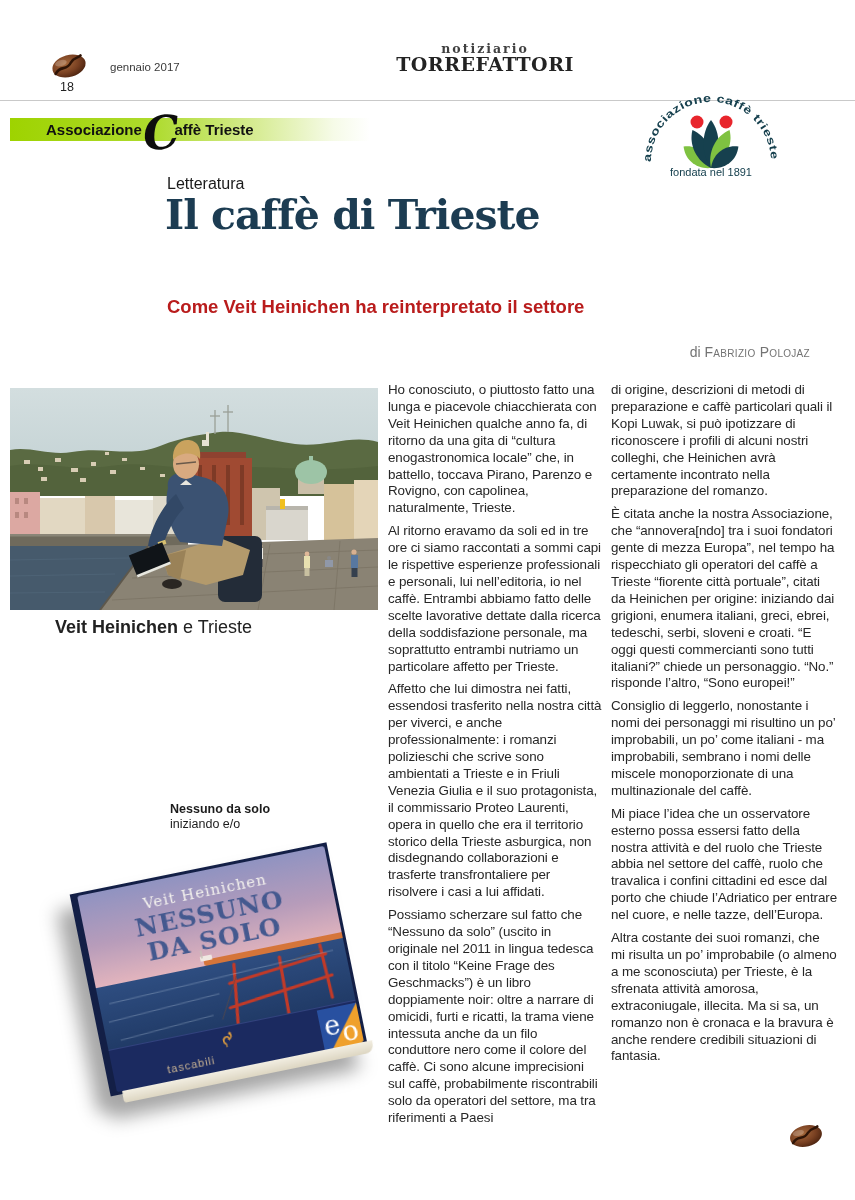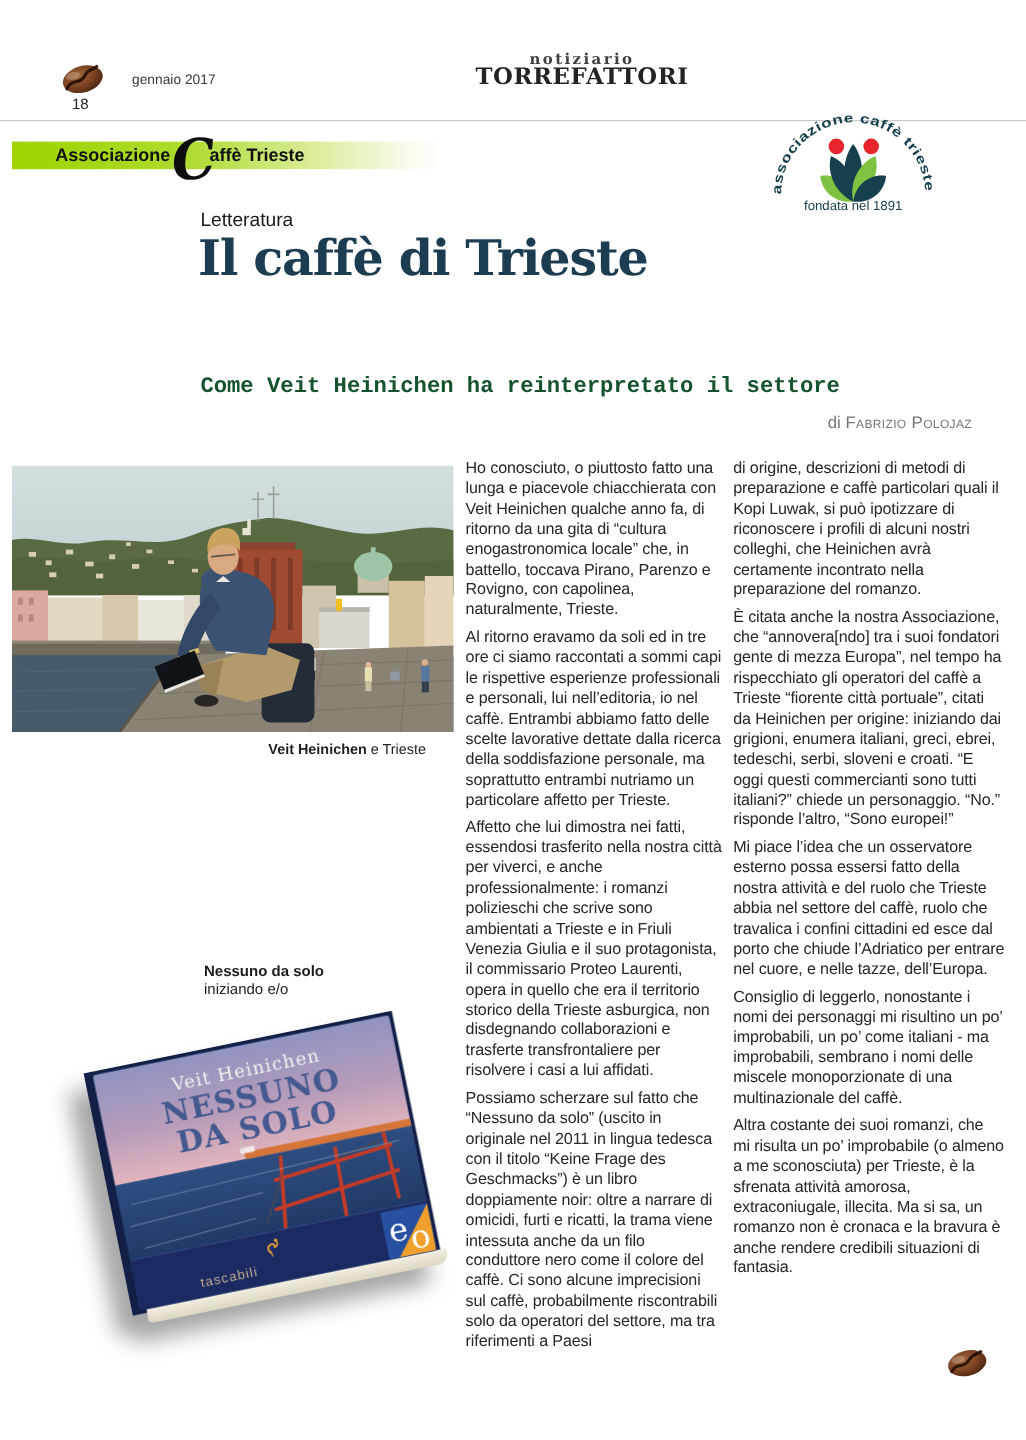--- a/index.html
+++ b/index.html
@@ -36,29 +36,29 @@
   .assoc-tagline{left:633px;top:166px;width:156px;text-align:center;font-size:11px;color:#16404e;}
 
   
   .kicker{left:167px;top:175px;font-size:16px;color:#1a1a1a;}
   .headline{
     left:165px;top:193px;width:680px;
     font-family:"DejaVu Serif",serif;font-weight:bold;
     font-size:41px;line-height:45px;letter-spacing:-1px;color:#1c3c52;
   }
   .standfirst{
-    left:167px;top:312px;width:640px;
-    font-family:Liberation Mono, monospace;font-weight:bold;font-size:18.5px;color:#14532d;
+    left:167px;top:296px;width:640px;
+    font-family:Liberation Sans, sans-serif;font-weight:bold;font-size:18.5px;color:#b91c1c;
   }
   .byline{left:600px;top:344px;width:210px;text-align:right;font-size:14px;color:#737373;}
   .byline .name{font-variant:small-caps;letter-spacing:0.3px;}
 
   
   .photo{left:10px;top:388px;width:368px;height:222px;}
-  .photo-caption{left:55px;top:617px;width:300px;text-align:right;font-size:12px;color:#222;}
+  .photo-caption{left:55px;top:617px;width:300px;text-align:left;font-size:18px;color:#222;}
   .book-label{left:170px;top:802px;font-size:12.5px;line-height:15px;color:#1c1c1c;}
   .book-wrap{left:84px;top:872px;width:300px;height:260px;}
   .book{
     width:262px;height:206px;background:#131f46;position:relative;
     transform:rotate(-11.5deg);transform-origin:40% 40%;
     filter:drop-shadow(-16px 14px 9px rgba(0,0,0,0.35));
   }
   .pages{position:absolute;left:12px;right:-5px;bottom:-9px;height:12px;background:linear-gradient(#f2eee2,#ddd6c2);border-radius:0 0 8px 4px;transform:skewX(-3deg);}
   .cover{position:absolute;left:7px;top:3px;width:252px;height:200px;overflow:hidden;border-radius:3px;background:#20407a;}
   .cover-sky{position:absolute;left:0;top:0;width:100%;height:94px;background:linear-gradient(#9093c1 0%,#b79cba 55%,#e2b4bd 100%);}
@@ -331,22 +331,22 @@
 
   <div class="abs col col1">
     <p>Ho conosciuto, o piuttosto fatto una lunga e piacevole chiacchierata con Veit Heinichen qualche anno fa, di ritorno da una gita di “cultura enogastronomica locale” che, in battello, toccava Pirano, Parenzo e Rovigno, con capolinea, naturalmente, Trieste.</p>
     <p>Al ritorno eravamo da soli ed in tre ore ci siamo raccontati a sommi capi le rispettive esperienze professionali e personali, lui nell’editoria, io nel caffè. Entrambi abbiamo fatto delle scelte lavorative dettate dalla ricerca della soddisfazione personale, ma soprattutto entrambi nutriamo un particolare affetto per Trieste.</p>
     <p>Affetto che lui dimostra nei fatti, essendosi trasferito nella nostra città per viverci, e anche professionalmente: i romanzi polizieschi che scrive sono ambientati a Trieste e in Friuli Venezia Giulia e il suo protagonista, il commissario Proteo Laurenti, opera in quello che era il territorio storico della Trieste asburgica, non disdegnando collaborazioni e trasferte transfrontaliere per risolvere i casi a lui affidati.</p>
     <p>Possiamo scherzare sul fatto che “Nessuno da solo” (uscito in originale nel 2011 in lingua tedesca con il titolo “Keine Frage des Geschmacks”) è un libro doppiamente noir: oltre a narrare di omicidi, furti e ricatti, la trama viene intessuta anche da un filo conduttore nero come il colore del caffè. Ci sono alcune imprecisioni sul caffè, probabilmente riscontrabili solo da operatori del settore, ma tra riferimenti a Paesi</p>
   </div>
   <div class="abs col col2">
     <p>di origine, descrizioni di metodi di preparazione e caffè particolari quali il Kopi Luwak, si può ipotizzare di riconoscere i profili di alcuni nostri colleghi, che Heinichen avrà certamente incontrato nella preparazione del romanzo.</p>
     <p>È citata anche la nostra Associazione, che “annovera[ndo] tra i suoi fondatori gente di mezza Europa”, nel tempo ha rispecchiato gli operatori del caffè a Trieste “fiorente città portuale”, citati da Heinichen per origine: iniziando dai grigioni, enumera italiani, greci, ebrei, tedeschi, serbi, sloveni e croati. “E oggi questi commercianti sono tutti italiani?” chiede un personaggio. “No.” risponde l’altro, “Sono europei!”</p>
+    <p>Consiglio di leggerlo, nonostante i nomi dei personaggi mi risultino un po’ improbabili, un po’ come italiani - ma improbabili, sembrano i nomi delle miscele monoporzionate di una multinazionale del caffè.</p>
     <p>Mi piace l’idea che un osservatore esterno possa essersi fatto della nostra attività e del ruolo che Trieste abbia nel settore del caffè, ruolo che travalica i confini cittadini ed esce dal porto che chiude l’Adriatico per entrare nel cuore, e nelle tazze, dell’Europa.</p>
-    <p>Consiglio di leggerlo, nonostante i nomi dei personaggi mi risultino un po’ improbabili, un po’ come italiani - ma improbabili, sembrano i nomi delle miscele monoporzionate di una multinazionale del caffè.</p>
     <p>Altra costante dei suoi romanzi, che mi risulta un po’ improbabile (o almeno a me sconosciuta) per Trieste, è la sfrenata attività amorosa, extraconiugale, illecita. Ma si sa, un romanzo non è cronaca e la bravura è anche rendere credibili situazioni di fantasia.</p>
   </div>
 
   <svg class="abs bean-bottom" width="40" height="32" viewBox="0 0 42 32">
     <defs>
       <radialGradient id="beanG2" cx="40%" cy="35%" r="75%">
         <stop offset="0%" stop-color="#a5693c"></stop>
           <stop offset="55%" stop-color="#7a4122"></stop>
           <stop offset="100%" stop-color="#431e0c"></stop>
       </radialGradient>

